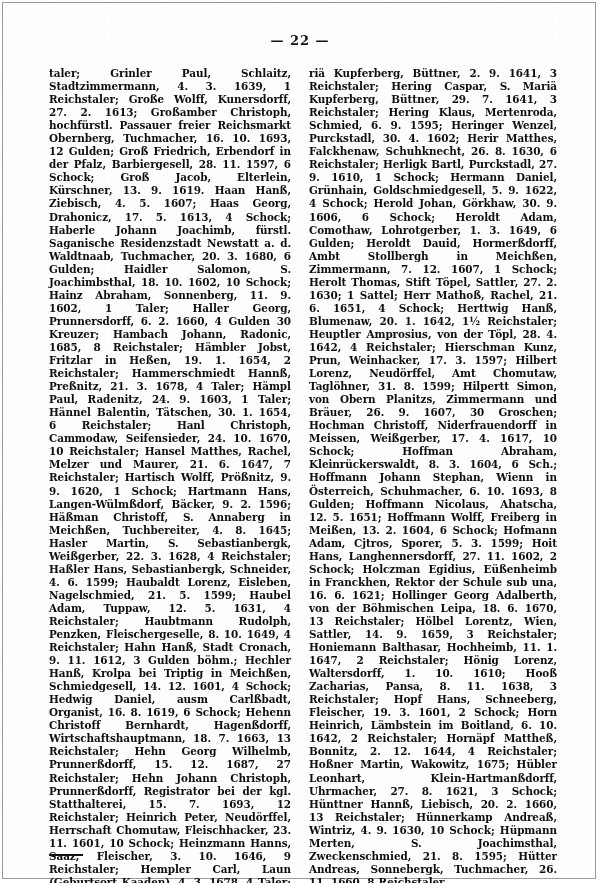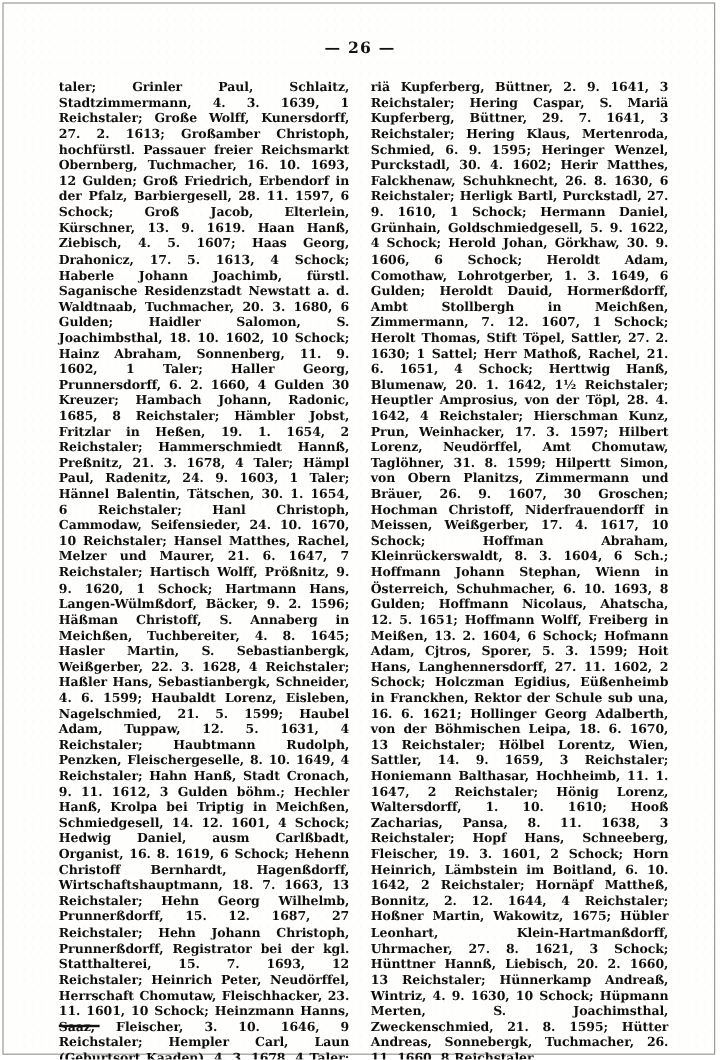--- a/index.html
+++ b/index.html
@@ -107,21 +107,21 @@
     background-size: 7px 9px, 13px 11px;
     background-position: 0 0, 4px 3px;
   }
 </style>
 </head>
 <body>
 
 <div class="scan-frame">
   <div class="page-inner">
 
-    <div class="page-header">— 26 —</div>
+    <div class="page-header">— 22 —</div>
 
     <div class="columns">
 
       <div class="column left">
         <div class="entry-block">taler; Grinler Paul, Schlaitz, Stadtzimmermann, 4. 3. 1639, 1 Reichstaler; Große Wolff, Kunersdorff, 27. 2. 1613; Großamber Christoph, hochfürstl. Passauer freier Reichsmarkt Obernberg, Tuchmacher, 16. 10. 1693, 12 Gulden; Groß Friedrich, Erbendorf in der Pfalz, Barbiergesell, 28. 11. 1597, 6 Schock; Groß Jacob, Elterlein, Kürschner, 13. 9. 1619. Haan Hanß, Ziebisch, 4. 5. 1607; Haas Georg, Drahonicz, 17. 5. 1613, 4 Schock; Haberle Johann Joachimb, fürstl. Saganische Residenzstadt Newstatt a. d. Waldtnaab, Tuchmacher, 20. 3. 1680, 6 Gulden; Haidler Salomon, S. Joachimbsthal, 18. 10. 1602, 10 Schock; Hainz Abraham, Sonnenberg, 11. 9. 1602, 1 Taler; Haller Georg, Prunnersdorff, 6. 2. 1660, 4 Gulden 30 Kreuzer; Hambach Johann, Radonic, 1685, 8 Reichstaler; Hämbler Jobst, Fritzlar in Heßen, 19. 1. 1654, 2 Reichstaler; Hammerschmiedt Hannß, Preßnitz, 21. 3. 1678, 4 Taler; Hämpl Paul, Radenitz, 24. 9. 1603, 1 Taler; Hännel Balentin, Tätschen, 30. 1. 1654, 6 Reichstaler; Hanl Christoph, Cammodaw, Seifensieder, 24. 10. 1670, 10 Reichstaler; Hansel Matthes, Rachel, Melzer und Maurer, 21. 6. 1647, 7 Reichstaler; Hartisch Wolff, Prößnitz, 9. 9. 1620, 1 Schock; Hartmann Hans, Langen-Wülmßdorf, Bäcker, 9. 2. 1596; Häßman Christoff, S. Annaberg in Meichßen, Tuchbereiter, 4. 8. 1645; Hasler Martin, S. Sebastianbergk, Weißgerber, 22. 3. 1628, 4 Reichstaler; Haßler Hans, Sebastianbergk, Schneider, 4. 6. 1599; Haubaldt Lorenz, Eisleben, Nagelschmied, 21. 5. 1599; Haubel Adam, Tuppaw, 12. 5. 1631, 4 Reichstaler; Haubtmann Rudolph, Penzken, Fleischergeselle, 8. 10. 1649, 4 Reichstaler; Hahn Hanß, Stadt Cronach, 9. 11. 1612, 3 Gulden böhm.; Hechler Hanß, Krolpa bei Triptig in Meichßen, Schmiedgesell, 14. 12. 1601, 4 Schock; Hedwig Daniel, ausm Carlßbadt, Organist, 16. 8. 1619, 6 Schock; Hehenn Christoff Bernhardt, Hagenßdorff, Wirtschaftshauptmann, 18. 7. 1663, 13 Reichstaler; Hehn Georg Wilhelmb, Prunnerßdorff, 15. 12. 1687, 27 Reichstaler; Hehn Johann Christoph, Prunnerßdorff, Registrator bei der kgl. Statthalterei, 15. 7. 1693, 12 Reichstaler; Heinrich Peter, Neudörffel, Herrschaft Chomutaw, Fleischhacker, 23. 11. 1601, 10 Schock; Heinzmann Hanns, Saaz, Fleischer, 3. 10. 1646, 9 Reichstaler; Hempler Carl, Laun (Geburtsort Kaaden), 4. 3. 1678, 4 Taler; Hencl Christoff, Commothaw, Seifensieder, 12. 5. 1645, 3 Reichstaler; Hennebach, Roßbach im Boigdtlandt, 23. 10. 1671; Hentschlich Bartl, Ahotschan, 3. 12. 1670, 9 Schock; Hering Caspar d. Ä., S. Ma-</div>
       </div>
 
       <div class="column right">
         <div class="entry-block last-para">riä Kupferberg, Büttner, 2. 9. 1641, 3 Reichstaler; Hering Caspar, S. Mariä Kupferberg, Büttner, 29. 7. 1641, 3 Reichstaler; Hering Klaus, Mertenroda, Schmied, 6. 9. 1595; Heringer Wenzel, Purckstadl, 30. 4. 1602; Herir Matthes, Falckhenaw, Schuhknecht, 26. 8. 1630, 6 Reichstaler; Herligk Bartl, Purckstadl, 27. 9. 1610, 1 Schock; Hermann Daniel, Grünhain, Goldschmiedgesell, 5. 9. 1622, 4 Schock; Herold Johan, Görkhaw, 30. 9. 1606, 6 Schock; Heroldt Adam, Comothaw, Lohrotgerber, 1. 3. 1649, 6 Gulden; Heroldt Dauid, Hormerßdorff, Ambt Stollbergh in Meichßen, Zimmermann, 7. 12. 1607, 1 Schock; Herolt Thomas, Stift Töpel, Sattler, 27. 2. 1630; 1 Sattel; Herr Mathoß, Rachel, 21. 6. 1651, 4 Schock; Herttwig Hanß, Blumenaw, 20. 1. 1642, 1½ Reichstaler; Heuptler Amprosius, von der Töpl, 28. 4. 1642, 4 Reichstaler; Hierschman Kunz, Prun, Weinhacker, 17. 3. 1597; Hilbert Lorenz, Neudörffel, Amt Chomutaw, Taglöhner, 31. 8. 1599; Hilpertt Simon, von Obern Planitzs, Zimmermann und Bräuer, 26. 9. 1607, 30 Groschen; Hochman Christoff, Niderfrauendorff in Meissen, Weißgerber, 17. 4. 1617, 10 Schock; Hoffman Abraham, Kleinrückerswaldt, 8. 3. 1604, 6 Sch.; Hoffmann Johann Stephan, Wienn in Österreich, Schuhmacher, 6. 10. 1693, 8 Gulden; Hoffmann Nicolaus, Ahatscha, 12. 5. 1651; Hoffmann Wolff, Freiberg in Meißen, 13. 2. 1604, 6 Schock; Hofmann Adam, Cjtros, Sporer, 5. 3. 1599; Hoit Hans, Langhennersdorff, 27. 11. 1602, 2 Schock; Holczman Egidius, Eüßenheimb in Franckhen, Rektor der Schule sub una, 16. 6. 1621; Hollinger Georg Adalberth, von der Böhmischen Leipa, 18. 6. 1670, 13 Reichstaler; Hölbel Lorentz, Wien, Sattler, 14. 9. 1659, 3 Reichstaler; Honiemann Balthasar, Hochheimb, 11. 1. 1647, 2 Reichstaler; Hönig Lorenz, Waltersdorff, 1. 10. 1610; Hooß Zacharias, Pansa, 8. 11. 1638, 3 Reichstaler; Hopf Hans, Schneeberg, Fleischer, 19. 3. 1601, 2 Schock; Horn Heinrich, Lämbstein im Boitland, 6. 10. 1642, 2 Reichstaler; Hornäpf Mattheß, Bonnitz, 2. 12. 1644, 4 Reichstaler; Hoßner Martin, Wakowitz, 1675; Hübler Leonhart, Klein-Hartmanßdorff, Uhrmacher, 27. 8. 1621, 3 Schock; Hünttner Hannß, Liebisch, 20. 2. 1660, 13 Reichstaler; Hünnerkamp Andreaß, Wintriz, 4. 9. 1630, 10 Schock; Hüpmann Merten, S. Joachimsthal, Zweckenschmied, 21. 8. 1595; Hütter Andreas, Sonnebergk, Tuchmacher, 26. 11. 1660, 8 Reichstaler.</div>
 

